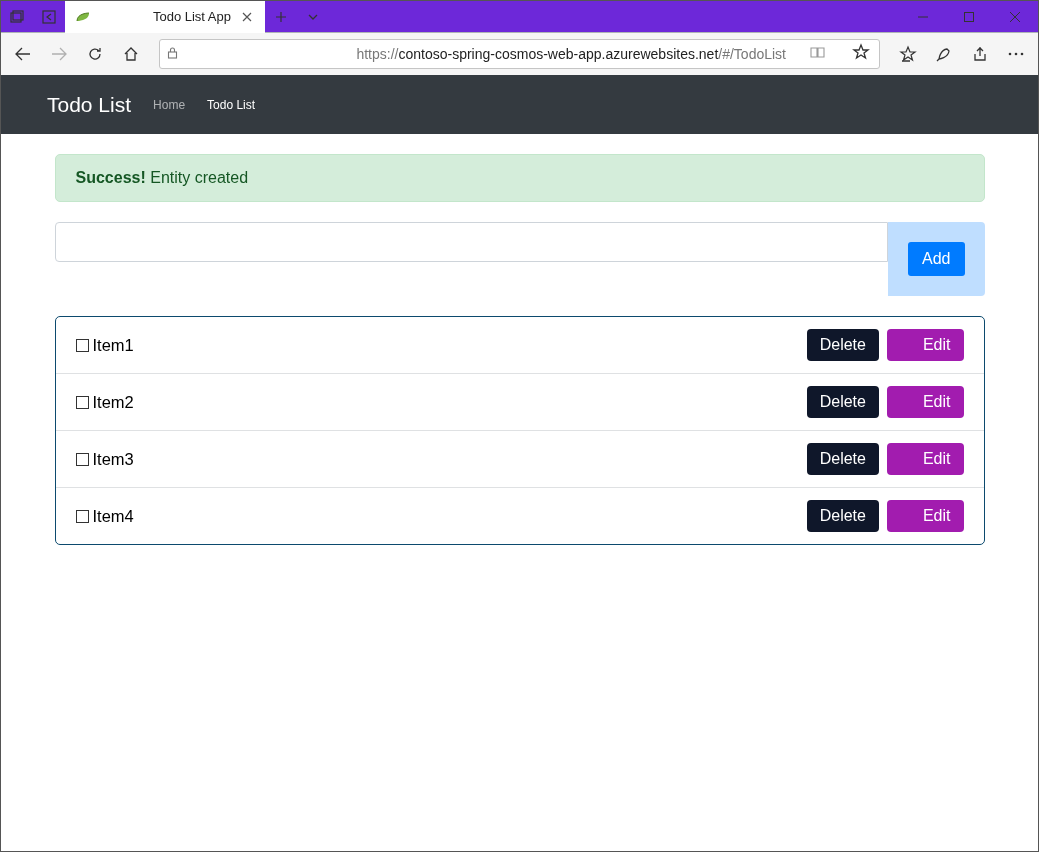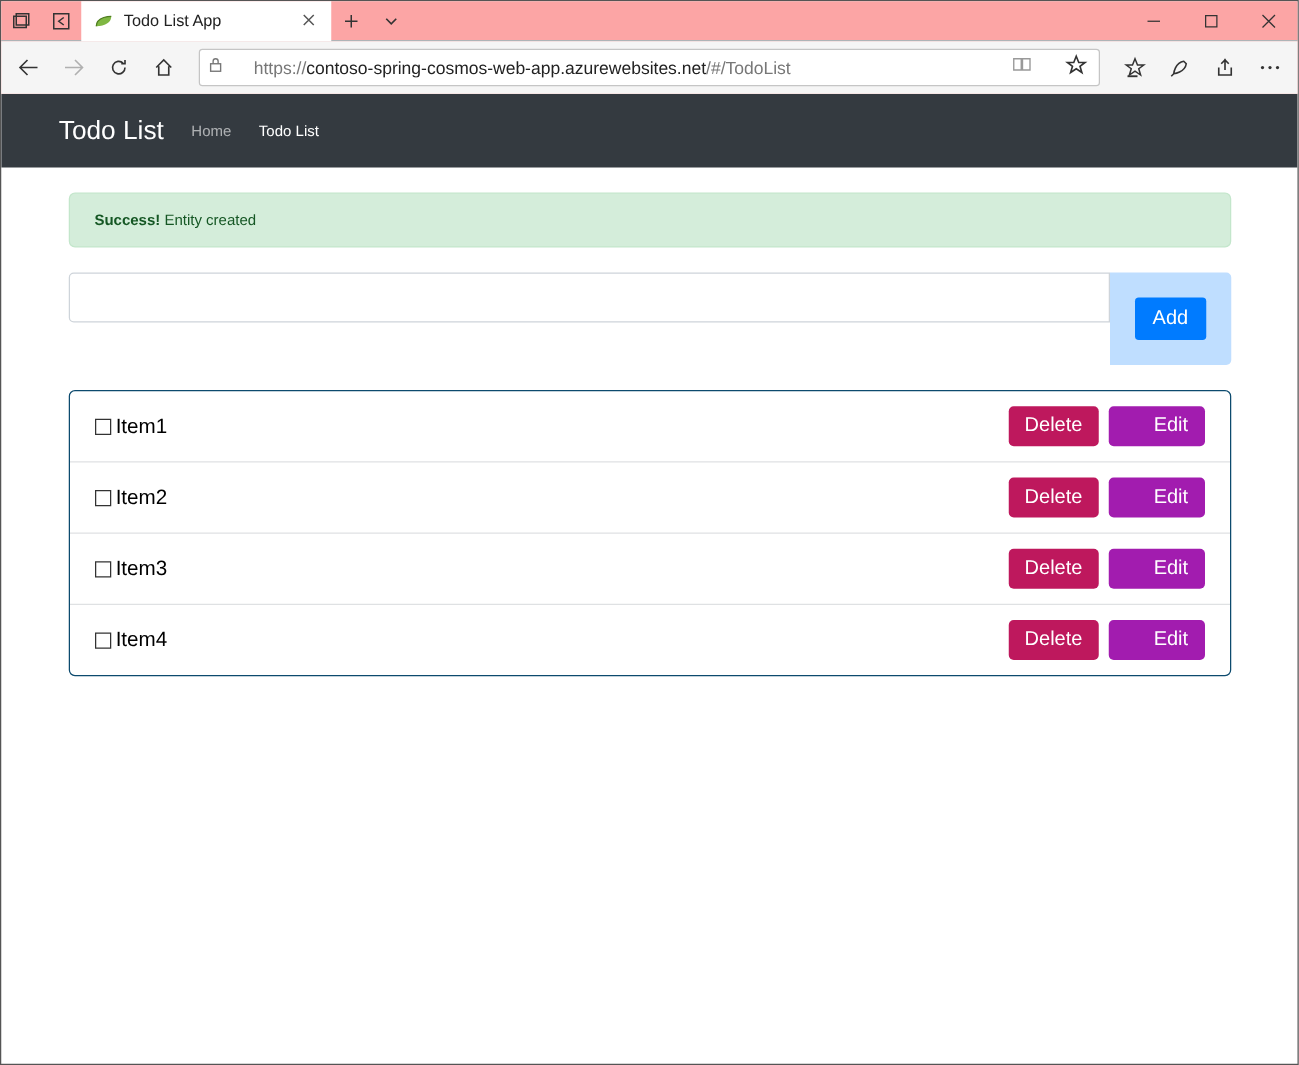--- a/index.html
+++ b/index.html
@@ -1,20 +1,20 @@
 <!DOCTYPE html>
 <html><head>
 <meta charset="utf-8">
 <style>
   * { box-sizing: border-box; margin: 0; padding: 0; }
   html, body { height: 100%; font-family: "Segoe UI", Arial, sans-serif; }
   body { background: #fff; width: 1039px; height: 852px; border: 1px solid #555; overflow: hidden; }
 
   
-  .chrome { background: #fca5a5; }
+  .chrome { background: #6d28d9; text-align: right; }
   .tabbar { display: flex; align-items: stretch; height: 32px; border-bottom: 1px solid #aeb4b7; }
   .tabbar .chrome-btn { width: 32px; display:flex; align-items:center; justify-content:center; }
   .tab { display:flex; align-items:center; gap:8px; background:#fff; padding:0 10px; position:relative; }
   .tab .favicon { width:16px; height:16px; }
   .tab .close { width:16px; text-align:center; }
   .tab-bottom-highlight { position:absolute; left:0; right:0; bottom:-1px; height:1px; background:#fff; }
   .favicon svg { display:block; }
 
   .addrbar { display:flex; align-items:center; height:42px; gap:4px; padding:0 6px; background:#f5f5f5; }
   .addrbar .nav-btn { width:32px; height:32px; display:flex; align-items:center; justify-content:center; color:#333; }
@@ -27,36 +27,36 @@
 
   
   .page { height: calc(100% - 74px); overflow:auto; }
   .app-navbar { background:#343a40; color:#fff; display:flex; align-items:center; padding:0 46px; height:59px; gap:22px; }
   .app-navbar .brand { font-size:21px; font-weight:400; }
   .app-navbar .navlink { font-size:12px; color:rgba(255,255,255,0.6); }
   .app-navbar .navlink.active { color:#fff; }
 
   .container { max-width: 930px; margin: 20px auto 0 auto; }
 
-  .alert { border:1px solid #c3e6cb; background:#d4edda; color:#155724; border-radius:5px; padding:14px 20px; font-size:12px; }
+  .alert { border:1px solid #c3e6cb; background:#d4edda; color:#155724; border-radius:5px; padding:14px 20px; font-size:16px; }
   .alert .strong { font-weight:700; }
 
   .addrow { display:flex; margin-top:20px; }
   .addrow input { flex:1; height:40px; border:1px solid #ced4da; border-radius:4px 0 0 4px; padding:0 12px; font-size:16px; }
   .addrow .add-shadow { padding:20px; background:rgba(0,123,255,0.25); border-radius:0 4px 4px 0; }
   .addrow button.add { height:34px; background:#007bff; color:#fff; border:none; padding:0 14px; font-size:16px; border-radius:3px; }
 
   .list { margin-top:20px; border:1px solid #0c4a6e; border-radius:5px; }
   .item { display:flex; align-items:center; justify-content:space-between; padding:12px 20px; border-bottom:1px solid #dfe1e3; }
   .item:last-child { border-bottom:none; }
   .item .left { display:flex; align-items:center; gap:4px; font-size:16.5px; }
   .chk { width:13px; height:13px; border:1px solid #333; background:#fff; }
   .btns { display:flex; gap:8px; }
   .btn { border:none; color:#fff; font-size:16px; padding:7px 13px; border-radius:4px; }
-  .btn-danger { background:#be185d; }
+  .btn-danger { background:#0f172a; }
   .btn-success { background:#a21caf;padding-left:36px; }
 
   svg { overflow:visible; }
 </style>
 </head>
 <body>
 
 <div class="chrome" style="position:relative;">
   <div class="tabbar">
     <div class="chrome-btn">

